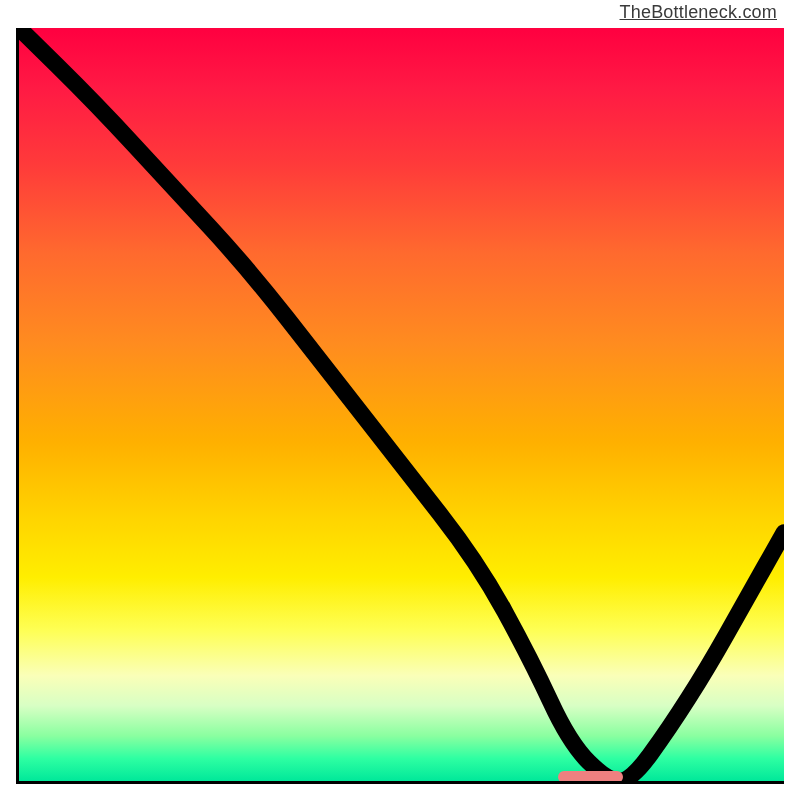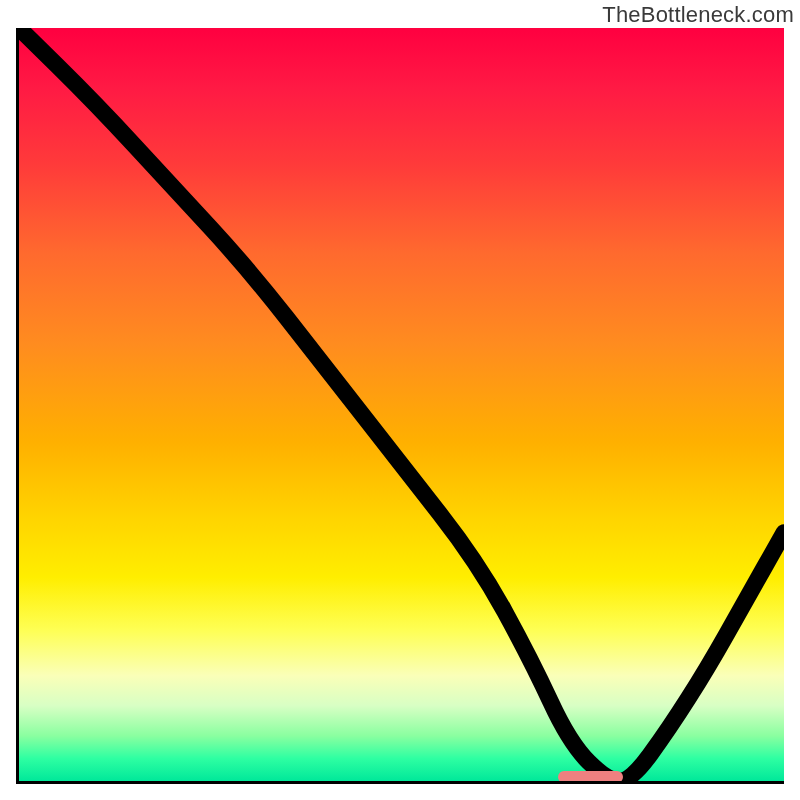--- a/index.html
+++ b/index.html
@@ -11,26 +11,27 @@
     overflow: hidden;
   }
   .chart-container {
     position: relative;
     width: 800px;
     height: 800px;
   }
   .watermark {
     position: absolute;
     top: 2px;
-    right: 6px;
+    right: 23px;
     font-family: Arial, Helvetica, sans-serif;
-    font-size: 22px;
+    font-size: 18px;
     font-weight: normal;
     color: #3a3a3a;
     letter-spacing: 0.2px;
+    text-decoration: underline;
   }
   .plot-area {
     position: absolute;
     left: 16px;
     top: 28px;
     width: 768px;
     height: 756px;
     border-left: 3px solid #000;
     border-bottom: 3px solid #000;
     box-sizing: border-box;

